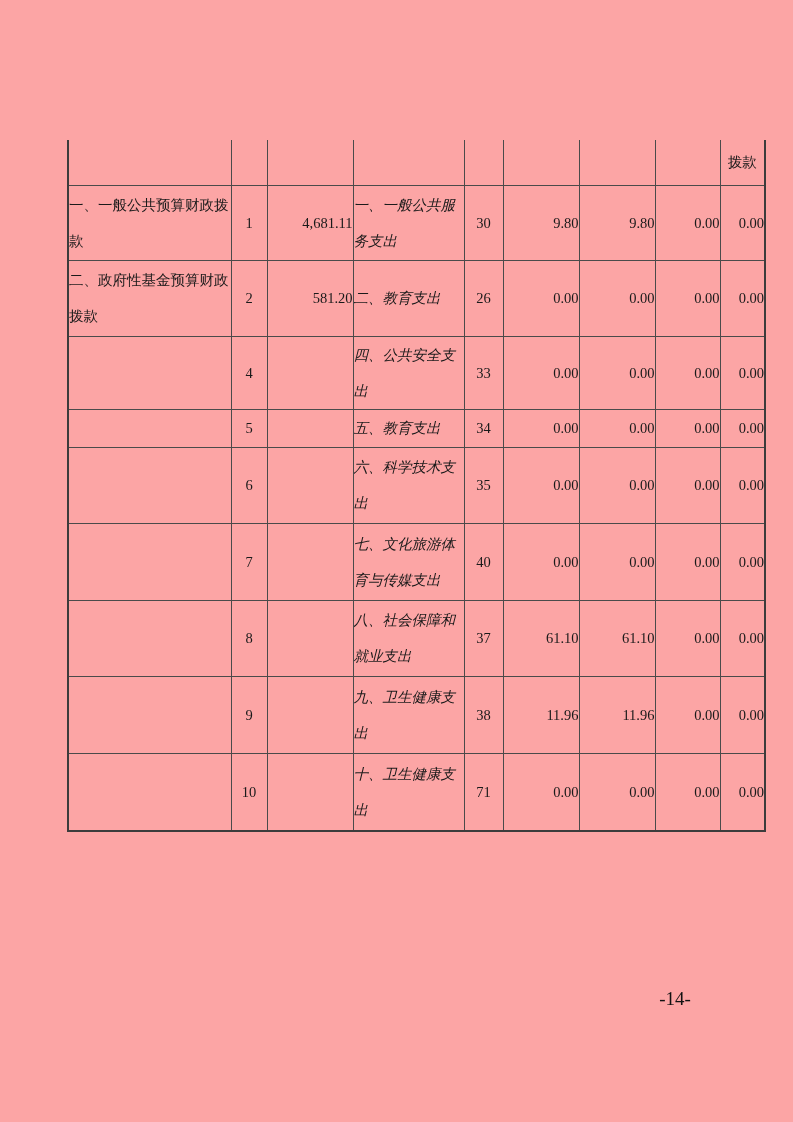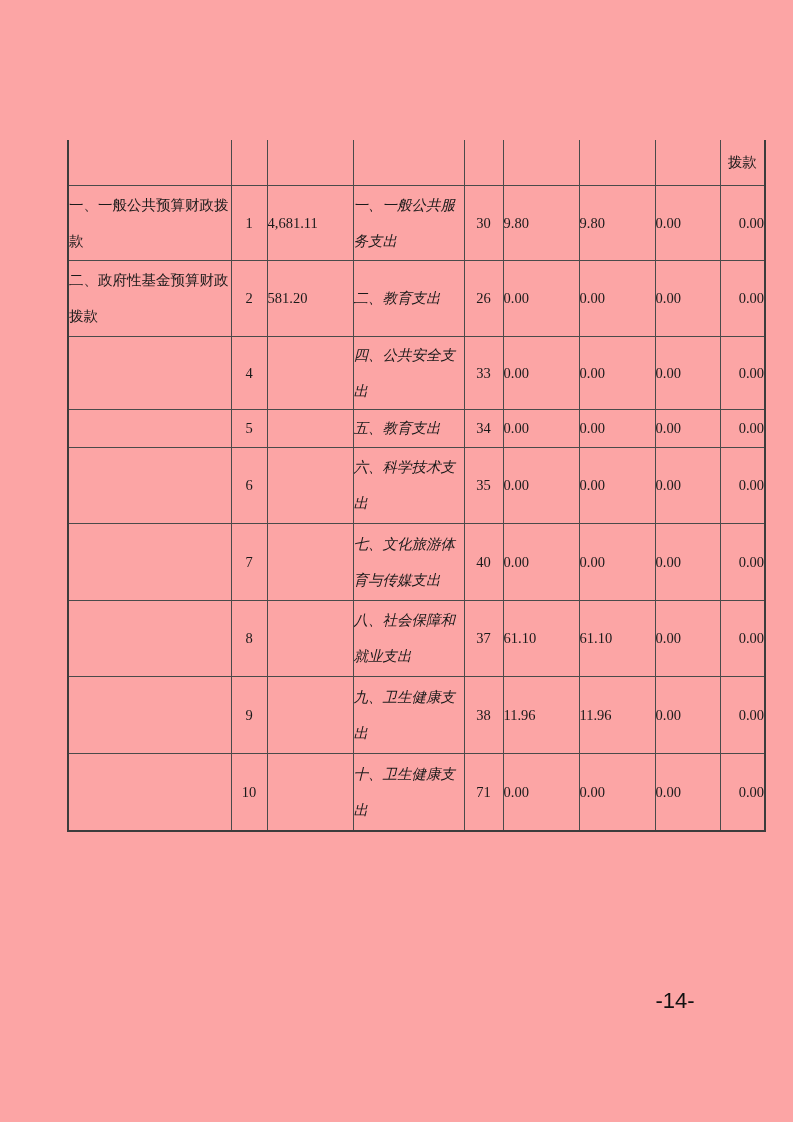--- a/index.html
+++ b/index.html
@@ -28,31 +28,31 @@
     padding:0;
     vertical-align:middle;
     font-size:14.5px;
     line-height:36px;
     overflow:hidden;
   }
   tr.carryover td{border-top:none;}
   td.item-left{ text-align:left; padding-left:8px; padding-right:2px;}
   td.item-right{text-align:left; padding-left:5px; padding-right:1px;font-style:italic;}
   td.num-small{ text-align:center; font-size:14px;}
-  td.val{       padding-right:9px; font-size:14px;}
+  td.val{       text-align:right; padding-right:9px; font-size:14px;}
   td.val-last{  text-align:right; padding-right:5px; font-size:14px;}
   td.hdr{       text-align:center;}
   td.grant{     text-align:center;}
   .page-number{
     position:absolute;
     left:630px;top:988px;
     width:90px;
     text-align:center;
-    font-family:Liberation Sans, sans-serif;
-    font-size:22px;
+    font-family:Liberation Serif, serif;
+    font-size:19px;
     color:#111;
   }
 </style>
 </head>
 <body>
 
 <div class="page">
 
   <table class="budget">
     <colgroup>

